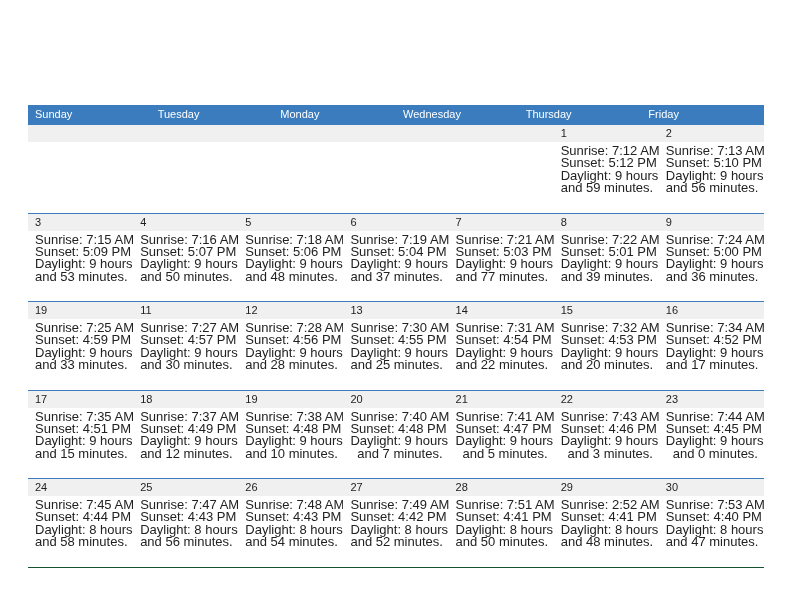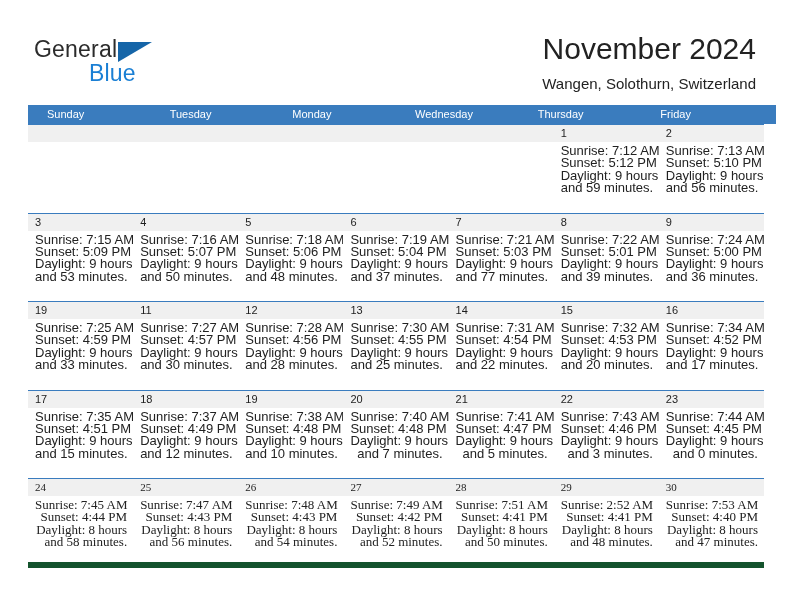--- a/index.html
+++ b/index.html
@@ -89,44 +89,42 @@
     position: absolute;
     left: 28px;
     top: 105px;
     width: 736px;
   }
   .weekday-row {
     display: flex;
     width: 736px;
     height: 19px;
     background: #3a7cbe;
-    padding-left: 12px;
   }
   .weekday {
     flex: 1 1 0;
     color: #ffffff;
     font-size: 11px;
     line-height: 19px;
     padding-left: 7px;
     box-sizing: border-box;
     white-space: nowrap;
     overflow: hidden;
   }
 
   .week-row {
     display: flex;
     width: 736px;
     height: 88.5px;
     border-top: 1px solid #3a7cbe;
     box-sizing: border-box;
   }
   .week-row.last {
-    border-bottom: 6px solid #14532d;
+    border-bottom: 1px solid #14532d;
     height: 89.5px;
-    font-family: Liberation Serif, serif;
   }
   .daycell {
     flex: 1 1 0;
     box-sizing: border-box;
     position: relative;
     overflow: hidden;
     background: #ffffff;
   }
   .daynum-band {
     height: 17px;
@@ -151,34 +149,20 @@
   }
   .info div {
     white-space: nowrap;
   }
 </style>
 </head>
 <body>
 
 <div class="page">
 
-  <div class="header">
-
-    <div class="logo">
-      <span class="logo-general">General</span>
-      <span class="logo-triangle"></span>
-      <span class="logo-blue">Blue</span>
-    </div>
-
-    <div class="title-block">
-      <div class="cal-title">November 2024</div>
-      <div class="cal-subtitle">Wangen, Solothurn, Switzerland</div>
-    </div>
-
-  </div>
 
   <div class="calendar">
     <div class="weekday-row">
       <div class="weekday">Sunday</div>
       <div class="weekday">Tuesday</div>
       <div class="weekday">Monday</div>
       <div class="weekday">Wednesday</div>
       <div class="weekday">Thursday</div>
       <div class="weekday">Friday</div>
     </div>

